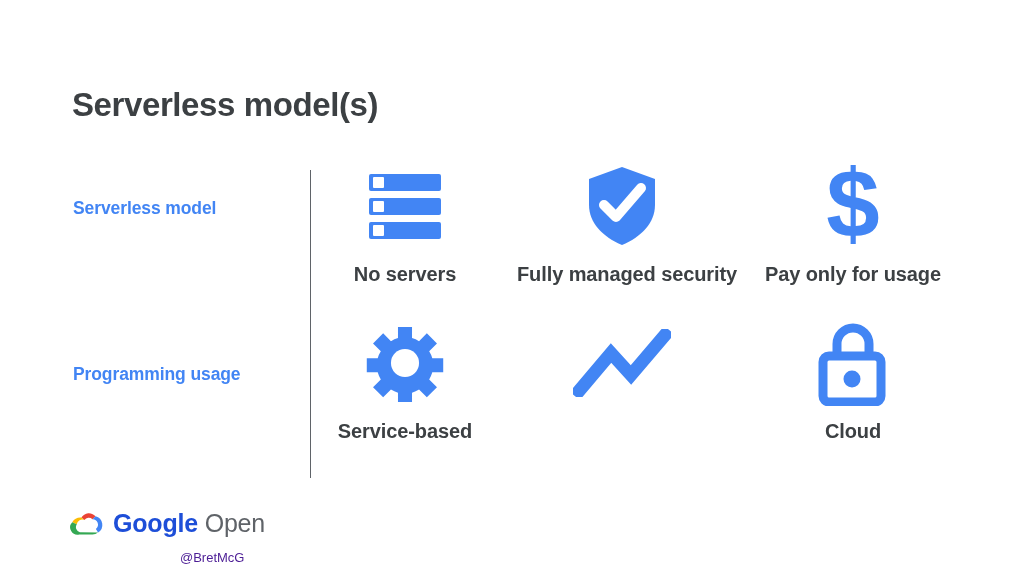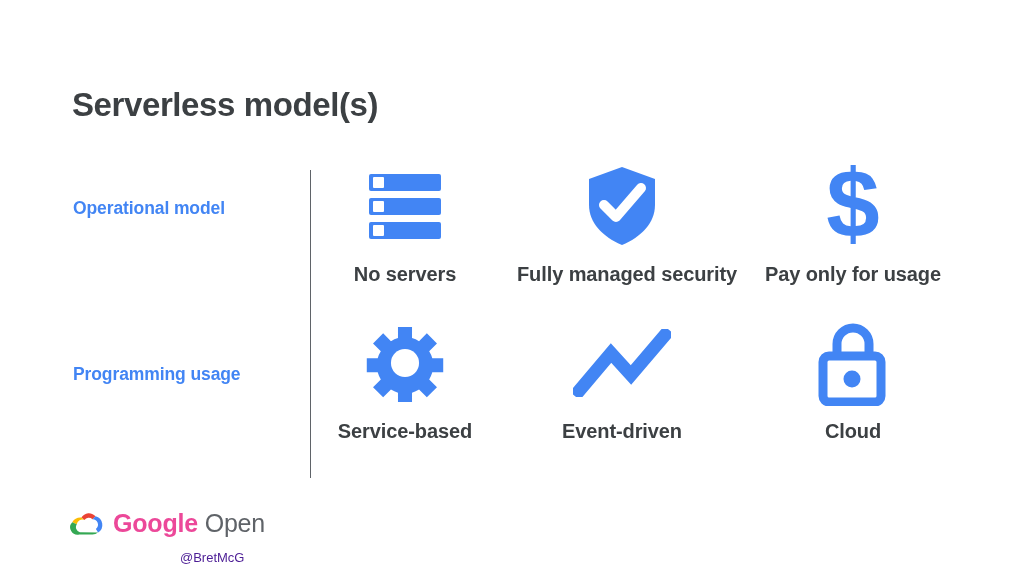--- a/index.html
+++ b/index.html
@@ -110,39 +110,39 @@
     display: flex;
     align-items: center;
     gap: 9px;
   }
   #gcp-wordmark {
     font-size: 25px;
     color: #5f6368;
     letter-spacing: -0.2px;
     white-space: nowrap;
   }
-  #gcp-wordmark .g-bold { font-weight: bold; color: #ec4899; }
+  #gcp-wordmark .g-bold { font-weight: bold; color: #1d4ed8; }
 
   #handle {
     position: absolute;
     left: 180px;
     top: 550px;
     font-size: 13px;
     color: #4c1d95;
     white-space: nowrap;
   }
 </style>
 </head>
 <body>
 
 <div id="page-title">Serverless model(s)</div>
 
 <div id="divider"></div>
 
-<div id="label-operational" class="row-label">Operational model</div>
+<div id="label-operational" class="row-label">Serverless model</div>
 <div id="label-programming" class="row-label">Programming usage</div>
 
 <div class="cell row1 col1">
   <div class="icon-box">
     <div class="servers-icon">
       <div class="bar"></div>
       <div class="bar"></div>
       <div class="bar"></div>
     </div>
   </div>
@@ -179,21 +179,20 @@
   </div>
   <div class="caption">Service-based</div>
 </div>
 
 <div class="cell row2 col2">
   <div class="icon-box">
     <svg width="98" height="68" viewBox="0 0 98 68">
       <path d="M6 62 L38 24 L58 46 L92 6" fill="none" stroke="#4285f4" stroke-width="13" stroke-linecap="square" stroke-linejoin="miter"></path>
     </svg>
   </div>
-  <div class="caption">Event-driven</div>
 </div>
 
 <div class="cell row2 col3">
   <div class="icon-box">
     <svg width="72" height="86" viewBox="0 0 72 86">
       <path d="M20 36 L20 24 A16 16 0 0 1 52 24 L52 36" fill="none" stroke="#4285f4" stroke-width="9" stroke-linecap="butt"></path>
       <rect x="6" y="36" width="58" height="46" rx="6" ry="6" fill="none" stroke="#4285f4" stroke-width="9"></rect>
       <circle cx="35" cy="59" r="8.5" fill="#4285f4"></circle>
     </svg>
   </div>

